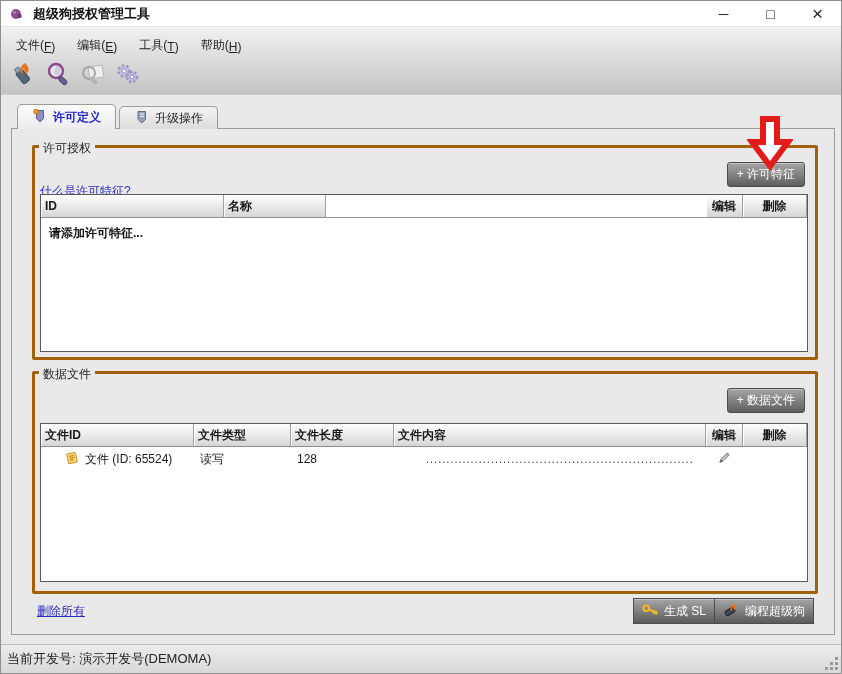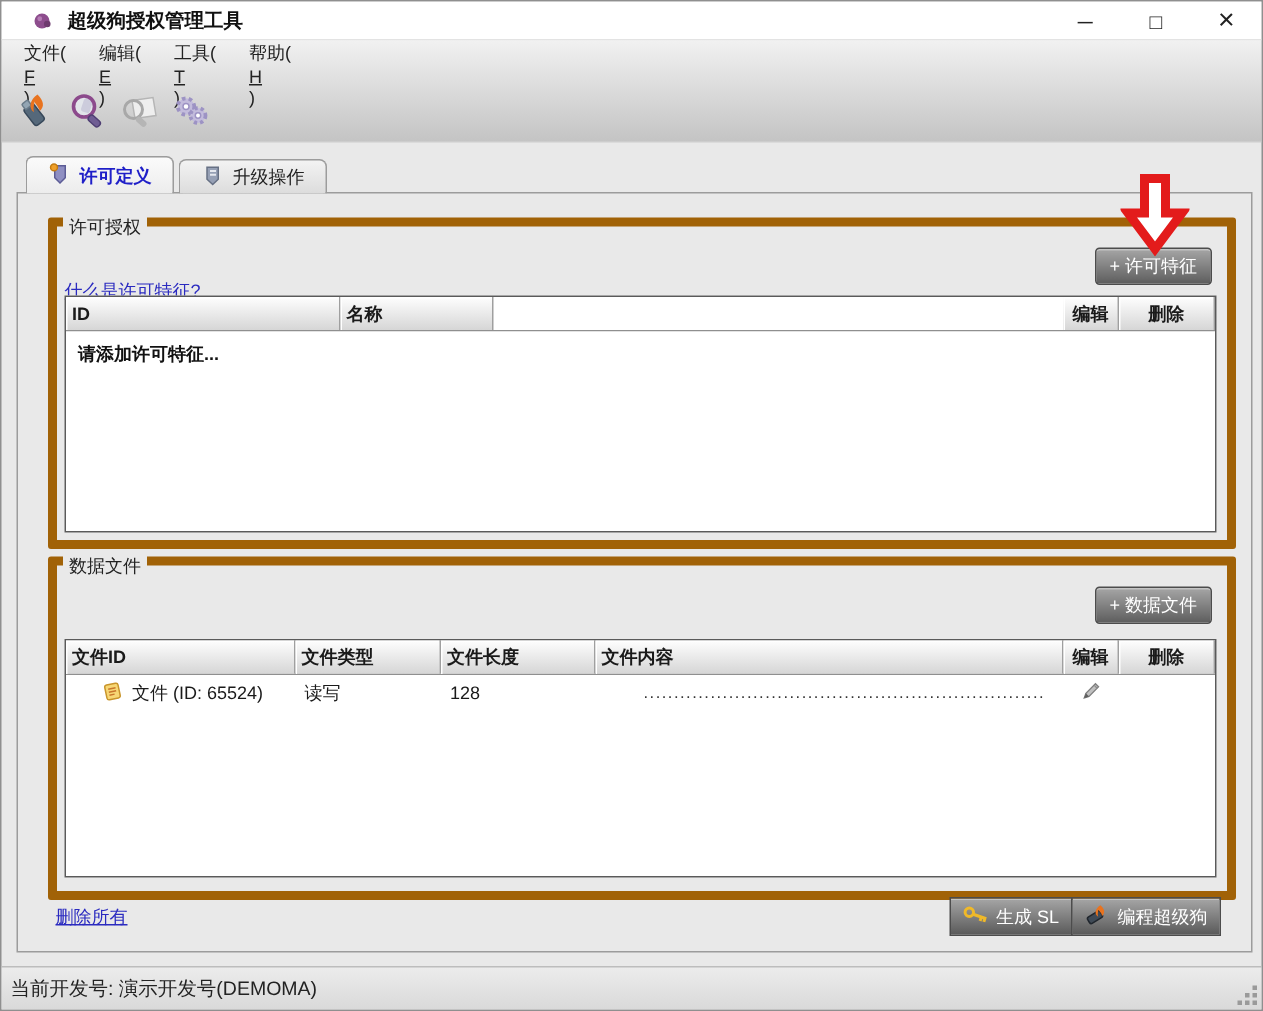--- a/index.html
+++ b/index.html
@@ -3,47 +3,47 @@
 <meta charset="utf-8">
 <style>
   html,body{margin:0;padding:0;background:#bfbfbf;}
   #window{
     position:relative;width:842px;height:674px;box-sizing:border-box;
     background:#e9e9e9;border:1px solid #8f8f8f;overflow:hidden;
     font-family:"Liberation Sans","DejaVu Sans",sans-serif;font-size:12px;color:#1a1a1a;
   }
   
   .titlebar{position:absolute;top:0;left:0;right:0;height:26px;background:#ffffff;
-    display:flex;align-items:center;padding-left:20px;border-bottom:1px solid #e3e3e3;box-sizing:border-box;}
+    display:flex;align-items:center;padding-left:8px;border-bottom:1px solid #e3e3e3;box-sizing:border-box;}
   .app-icon{width:16px;height:16px;margin-right:8px;flex:0 0 auto;}
   .win-title{font-weight:bold;font-size:13px;color:#111;}
   .win-controls{position:absolute;right:0;top:0;height:25px;display:flex;}
   .win-btn{width:47px;height:25px;display:flex;align-items:center;justify-content:center;
     font-size:14px;color:#222;cursor:default;}
   .win-btn.close{font-size:19px;}
   
   .chrome{position:absolute;top:26px;left:0;right:0;height:68px;
     background:linear-gradient(#f1f1f1,#c4c4c4);border-bottom:1px solid #cdcdcd;box-sizing:border-box;}
   .menubar{height:27px;display:flex;align-items:center;padding-left:4px;}
-  .menu-item{padding:0 11px;height:100%;display:flex;align-items:flex-start;color:#222;flex-direction:column;}
+  .menu-item{padding:0 11px;height:100%;display:flex;align-items:flex-end;color:#222;}
   .menu-item u{text-decoration:underline;}
   .toolbar{height:40px;display:flex;align-items:center;padding-left:8px;gap:7px;}
   .tool-btn{width:28px;height:28px;display:flex;align-items:center;justify-content:center;}
   
   .tabbar{position:absolute;top:103px;left:16px;height:25px;display:flex;z-index:3;}
   .tab{display:flex;align-items:center;gap:6px;padding:0 14px;box-sizing:border-box;
     border:1px solid #9c9c9c;border-bottom:none;border-radius:5px 5px 0 0;}
   .tab.active{height:25px;background:linear-gradient(#fbfbfb,#ececec);
     font-weight:bold;color:#1f1fc8;margin-bottom:-1px;z-index:4;}
   .tab.inactive{height:23px;margin-top:2px;background:linear-gradient(#f3f3f3,#dcdcdc);
     color:#222;margin-left:3px;}
   
   .panel{position:absolute;top:127px;left:10px;width:822px;height:505px;
     border:1px solid #9c9c9c;background:#e9e9e9;box-sizing:content-box;z-index:2;}
-  .groupbox{position:absolute;border:6px solid #a16207;border-radius:2px;}
+  .groupbox{position:absolute;border:3px solid #a16207;border-radius:2px;}
   .group-label{position:absolute;top:-8px;left:4px;background:#e9e9e9;padding:0 4px;color:#222;}
   .g1{left:20px;top:16px;width:780px;height:209px;}
   .g2{left:20px;top:242px;width:780px;height:217px;}
   .help-link,.footer-link{color:#2b2bc0;text-decoration:underline;cursor:pointer;}
   .help-link{position:absolute;left:5px;top:35px;}
   .add-btn{position:absolute;right:10px;top:14px;height:23px;padding:0 9px;
     background:linear-gradient(#a6a6a6,#5e5e5e);border:1px solid #4c4c4c;border-radius:3px;
     color:#fff;font-size:12px;display:flex;align-items:center;gap:2px;
     box-shadow:inset 0 1px 0 rgba(255,255,255,.35);cursor:pointer;}
   

